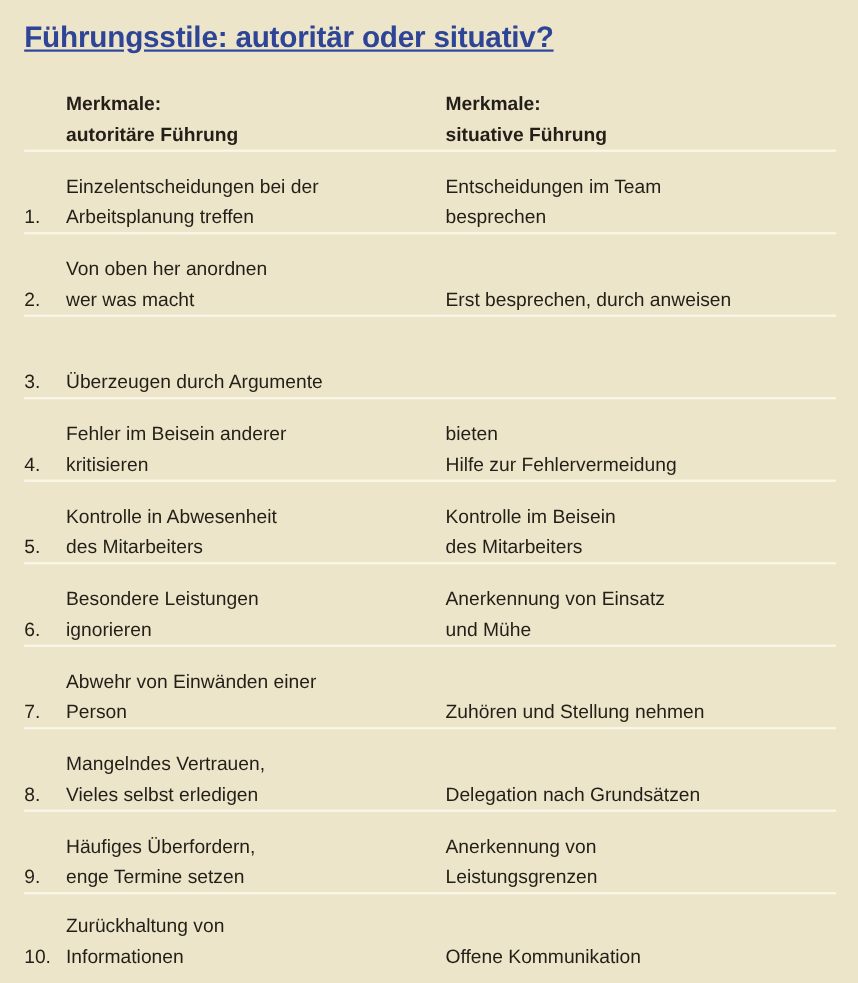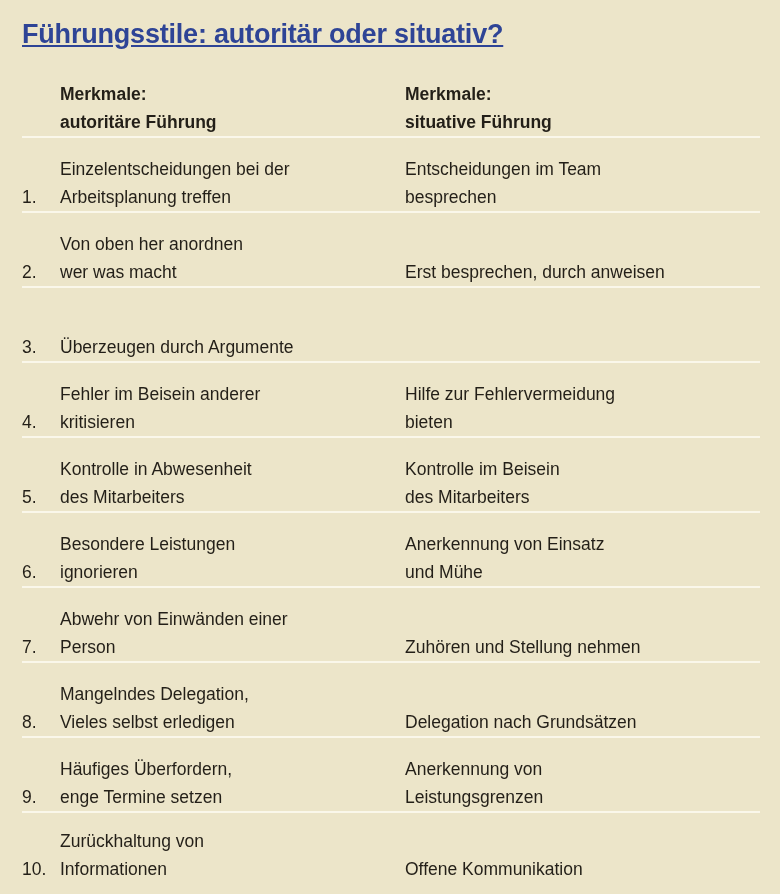--- a/index.html
+++ b/index.html
@@ -167,22 +167,22 @@
 
     <div class="divider"></div>
 
     <div class="row body-row">
       <div class="col-num">4.</div>
       <div class="col-a">
         <span class="cell-line">Fehler im Beisein anderer</span>
         <span class="cell-line">kritisieren</span>
       </div>
       <div class="col-b">
+        <span class="cell-line">bieten</span>
         <span class="cell-line">Hilfe zur Fehlervermeidung</span>
-        <span class="cell-line">bieten</span>
       </div>
     </div>
 
     <div class="divider"></div>
 
     <div class="row body-row">
       <div class="col-num">5.</div>
       <div class="col-a">
         <span class="cell-line">Kontrolle in Abwesenheit</span>
         <span class="cell-line">des Mitarbeiters</span>
@@ -219,21 +219,21 @@
         <span class="cell-line">Zuhören und Stellung nehmen</span>
         <span class="cell-line"></span>
       </div>
     </div>
 
     <div class="divider"></div>
 
     <div class="row body-row">
       <div class="col-num">8.</div>
       <div class="col-a">
-        <span class="cell-line">Mangelndes Delegation,</span>
+        <span class="cell-line">Mangelndes Vertrauen,</span>
         <span class="cell-line">Vieles selbst erledigen</span>
       </div>
       <div class="col-b">
         <span class="cell-line">Delegation nach Grundsätzen</span>
         <span class="cell-line"></span>
       </div>
     </div>
 
     <div class="divider"></div>
 

